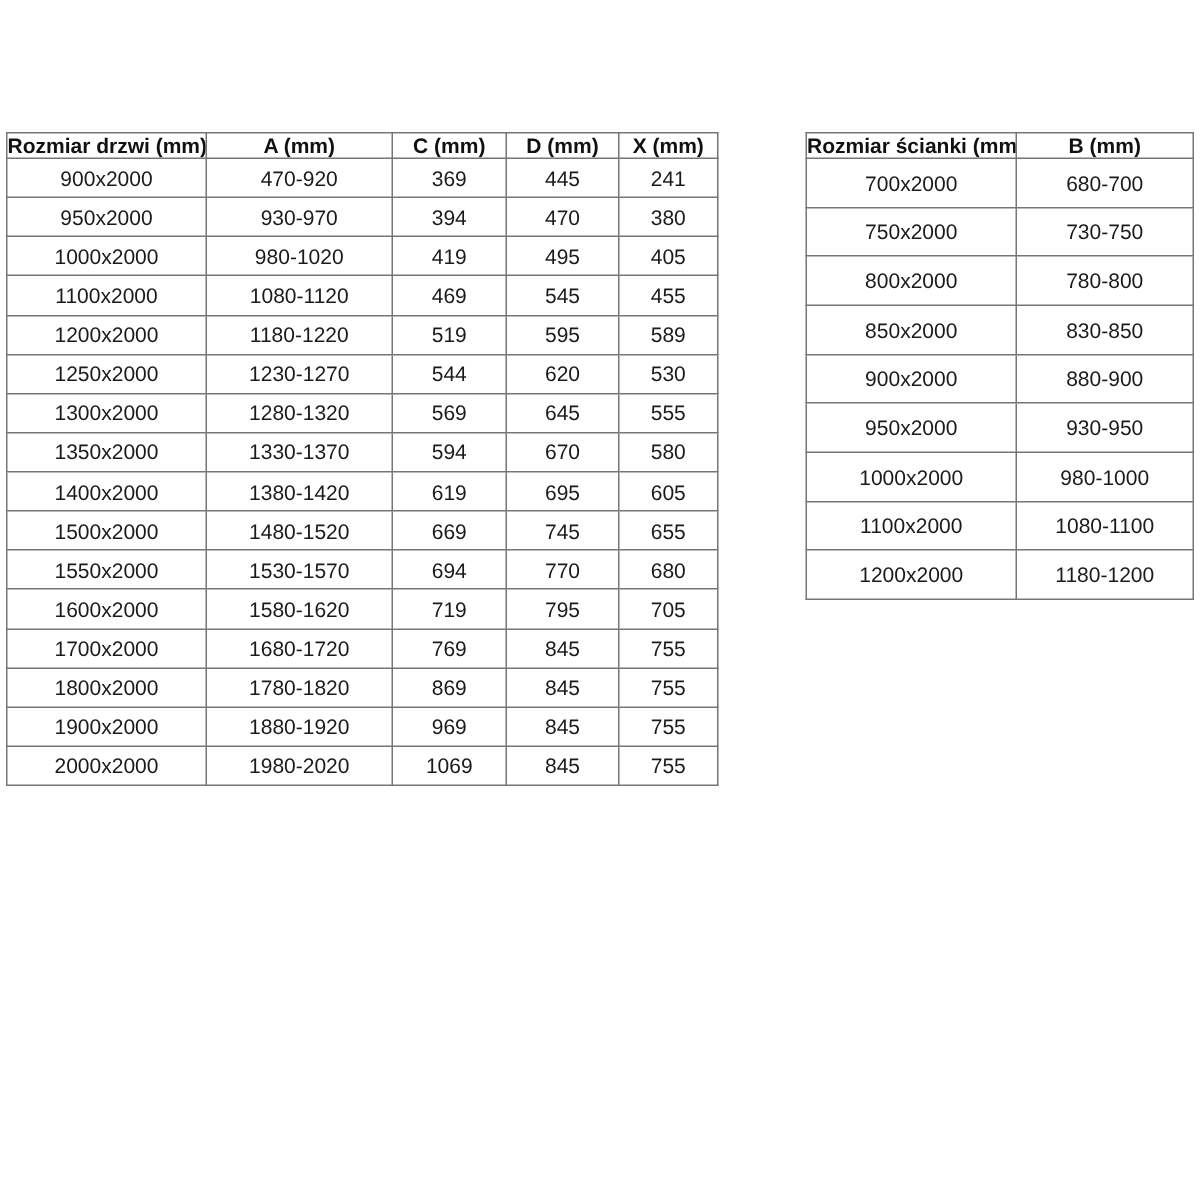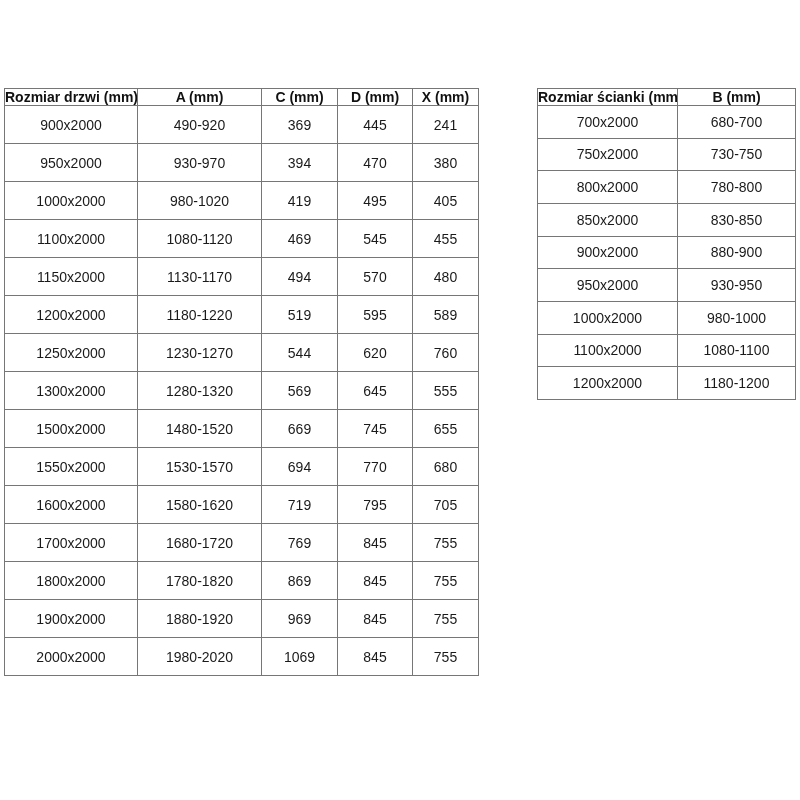--- a/index.html
+++ b/index.html
@@ -33,21 +33,21 @@
   }
   table.spec-table th {
     font-weight: bold;
     color: #111111;
   }
   
   #door-table {
     left: 4px;
     top: 88px;
     width: 474px;
-    height: 588px;
+    height: 436px;
   }
   #door-table col.c1 { width: 133px; }
   #door-table col.c2 { width: 124px; }
   #door-table col.c3 { width: 76px; }
   #door-table col.c4 { width: 75px; }
   #door-table col.c5 { width: 66px; }
   
   #wall-table {
     left: 537px;
     top: 88px;
@@ -73,21 +73,21 @@
         <th>Rozmiar drzwi (mm)</th>
         <th>A (mm)</th>
         <th>C (mm)</th>
         <th>D (mm)</th>
         <th>X (mm)</th>
       </tr>
   </thead>
   <tbody>
       <tr>
         <td>900x2000</td>
-        <td>490-920</td>
+        <td>470-920</td>
         <td>369</td>
         <td>445</td>
         <td>241</td>
       </tr>
       <tr>
         <td>950x2000</td>
         <td>930-970</td>
         <td>394</td>
         <td>470</td>
         <td>380</td>
@@ -100,46 +100,53 @@
         <td>405</td>
       </tr>
       <tr>
         <td>1100x2000</td>
         <td>1080-1120</td>
         <td>469</td>
         <td>545</td>
         <td>455</td>
       </tr>
       <tr>
-        <td>1150x2000</td>
-        <td>1130-1170</td>
-        <td>494</td>
-        <td>570</td>
-        <td>480</td>
-      </tr>
-      <tr>
         <td>1200x2000</td>
         <td>1180-1220</td>
         <td>519</td>
         <td>595</td>
         <td>589</td>
       </tr>
       <tr>
         <td>1250x2000</td>
         <td>1230-1270</td>
         <td>544</td>
         <td>620</td>
-        <td>760</td>
+        <td>530</td>
       </tr>
       <tr>
         <td>1300x2000</td>
         <td>1280-1320</td>
         <td>569</td>
         <td>645</td>
         <td>555</td>
+      </tr>
+      <tr>
+        <td>1350x2000</td>
+        <td>1330-1370</td>
+        <td>594</td>
+        <td>670</td>
+        <td>580</td>
+      </tr>
+      <tr>
+        <td>1400x2000</td>
+        <td>1380-1420</td>
+        <td>619</td>
+        <td>695</td>
+        <td>605</td>
       </tr>
       <tr>
         <td>1500x2000</td>
         <td>1480-1520</td>
         <td>669</td>
         <td>745</td>
         <td>655</td>
       </tr>
       <tr>
         <td>1550x2000</td>

